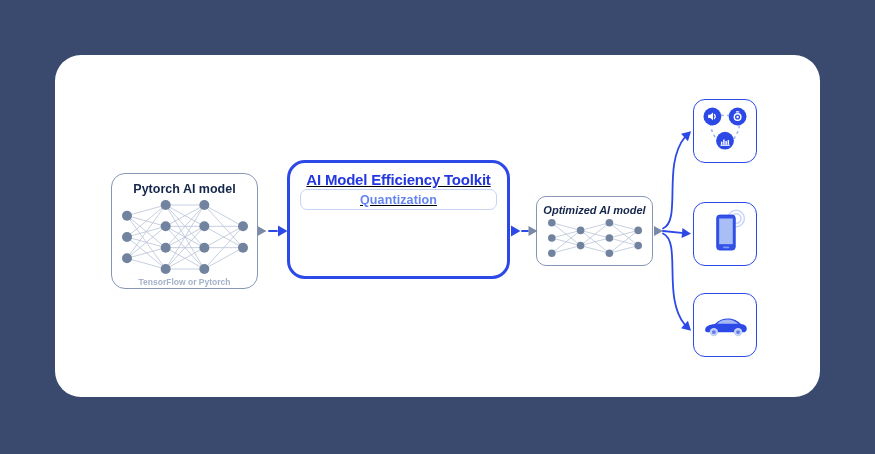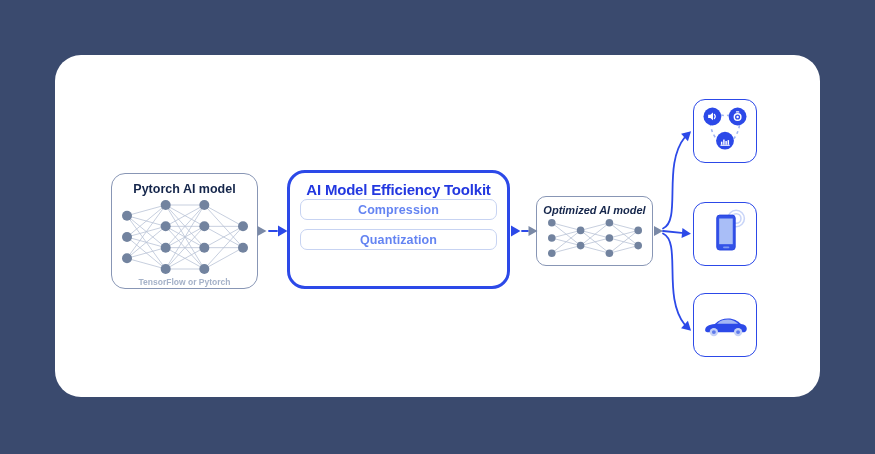--- a/index.html
+++ b/index.html
@@ -19,22 +19,22 @@
   }
   .box-title{
     font-weight:bold;color:#15264B;white-space:nowrap;
   }
   .trained-box .box-title{font-size:12.5px;margin-top:8px;}
   .trained-box svg{display:block;margin:2px auto 0 auto;}
   .caption{
     font-size:8.5px;color:#A5B2C9;margin-top:1px;white-space:nowrap;font-weight:bold;
   }
   .aimet-box{
-    left:287px;top:170px;width:223px;height:119px;
-    border:3px solid #2C49E8;border-radius:18px;text-align:center;
+    left:287px;top:160px;width:223px;height:119px;
+    border:3px solid #2C49E8;border-radius:18px;text-align:center;text-decoration:underline;
   }
   .aimet-title{
     margin-top:7px;font-weight:bold;font-size:15px;line-height:1.28;
     color:#2338E0;letter-spacing:-0.2px;
   }
   .aimet-title div{white-space:nowrap;}
   .pill-btn{
     box-sizing:border-box;height:21px;margin:0 10px 9px 10px;
     border:1.4px solid #C7D3F2;border-radius:7px;background:#fff;
     display:flex;align-items:center;justify-content:center;
@@ -124,21 +124,20 @@
         <circle cx="124" cy="49.666666666666664" r="5"></circle>
       </g>
     </svg>
   <div class="caption">TensorFlow or Pytorch</div>
 </div>
 
 <div class="box aimet-box">
   <div class="aimet-title">
     <div>AI Model Efficiency Toolkit</div>
   </div>
-  <div class="pill-btn">Compression</div>
   <div class="pill-btn">Quantization</div>
 </div>
 
 <div class="box optimized-box">
   <div class="box-title">Optimized AI model</div>
   <svg width="100" height="42" viewBox="0 0 100 42">
       <g class="net-lines">
         <line x1="6.8" y1="5.800000000000001" x2="35.6" y2="13.4"></line>
         <line x1="6.8" y1="5.800000000000001" x2="35.6" y2="28.6"></line>
         <line x1="6.8" y1="21" x2="35.6" y2="13.4"></line>

